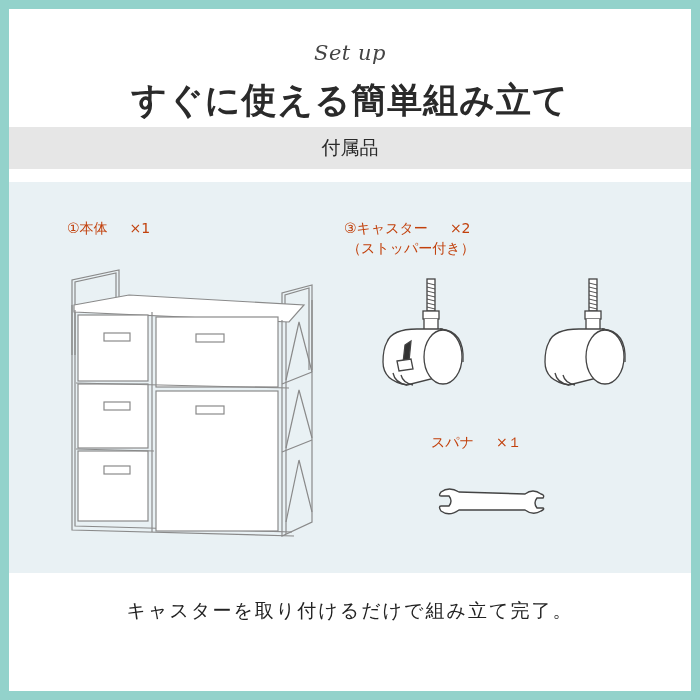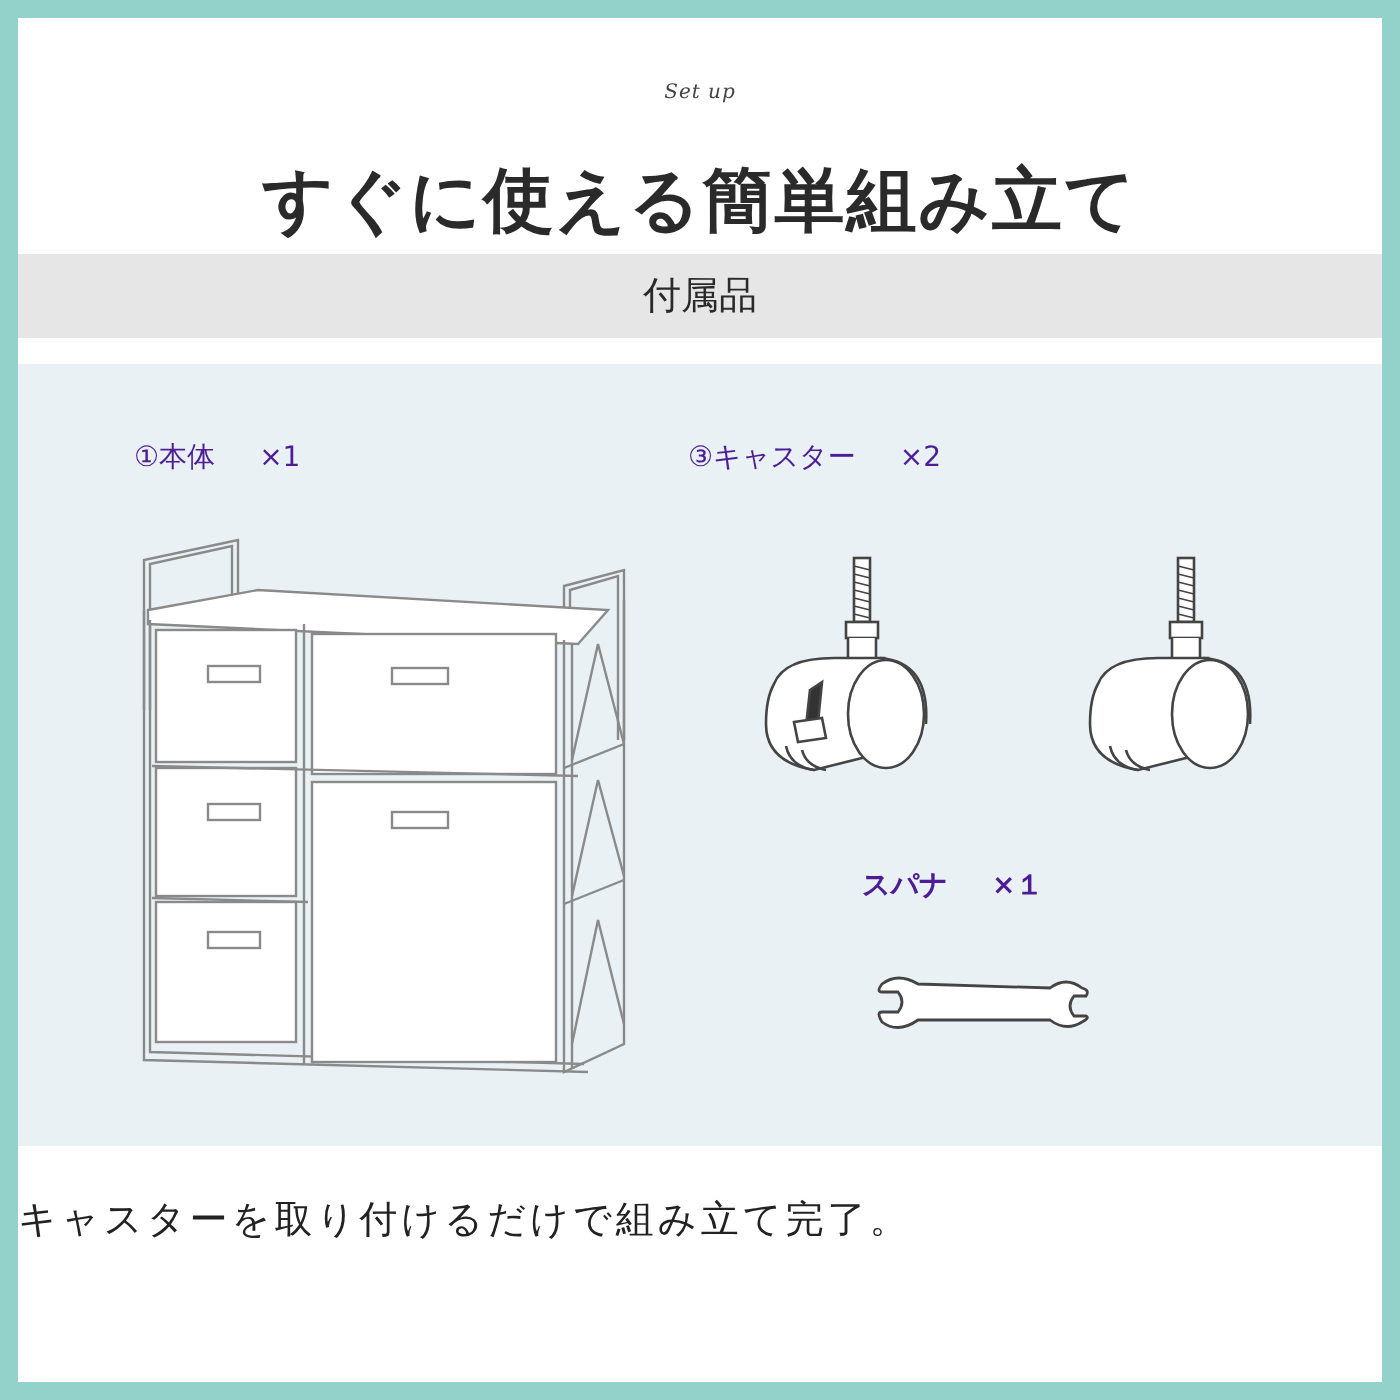--- a/index.html
+++ b/index.html
@@ -15,21 +15,21 @@
       position: absolute;
       left: 9px; top: 9px; right: 9px; bottom: 9px;
       background: #ffffff;
     }
     .setup-script {
       position: absolute;
       left: 0; right: 0; top: 32px;
       text-align: center;
       font-family: "DejaVu Serif", "Liberation Serif", serif;
       font-style: italic;
-      font-size: 10px;
+      font-size: 21px;
       color: #444;
       letter-spacing: 0.5px;
     }
     .main-title {
       position: absolute;
       left: 0; right: 0; top: 68px;
       text-align: center;
       font-size: 35px;
       font-weight: bold;
       color: #2a2a2a;
@@ -44,27 +44,28 @@
       color: #2a2a2a;
     }
     .panel {
       position: absolute;
       left: 0; right: 0; top: 173px; height: 391px;
       background: #e9f1f4;
     }
     .label {
       position: absolute;
       font-size: 14px;
-      color: #4c1d95;
+      color: #c2410c;
       white-space: nowrap;
     }
     .label .qty { margin-left: 22px; }
     .footer {
       position: absolute;
       left: 0; right: 0; top: 586px;
+      text-align: center;
       font-size: 19px;
       line-height: 31px;
       color: #222;
       letter-spacing: 2px;
     }
     svg { position: absolute; overflow: visible; }
   </style>
 </head>
 <body>
 
@@ -118,20 +119,21 @@
       <path d="M218 192 L248 180" fill="none"></path>
 
       <path d="M222 120 L235 62 L248 112" fill="none"></path>
       <path d="M222 188 L235 130 L248 178" fill="none"></path>
       <path d="M222 262 L235 200 L248 252" fill="none"></path>
     </svg>
 
     <div class="label" style="left:335px; top:38px;">
       <span>③キャスター</span><span class="qty">×2</span>
     </div>
+    <div class="label" style="left:338px; top:58px;">（ストッパー付き）</div>
 
     <svg style="left:368px; top:95px;" width="90" height="110" viewBox="0 0 90 110" fill="#ffffff" stroke="#444" stroke-width="1.3">
 
       <rect x="50" y="2" width="8" height="32" fill="#fff"></rect>
       <path d="M50 6 L58 8 M50 10 L58 12 M50 14 L58 16 M50 18 L58 20 M50 22 L58 24 M50 26 L58 28 M50 30 L58 32" stroke-width="0.9"></path>
 
       <rect x="46" y="34" width="16" height="8"></rect>
 
       <path d="M47 42 L47 58 L61 58 L61 42"></path>
 
@@ -153,21 +155,21 @@
       <path d="M50 6 L58 8 M50 10 L58 12 M50 14 L58 16 M50 18 L58 20 M50 22 L58 24 M50 26 L58 28 M50 30 L58 32" stroke-width="0.9"></path>
       <rect x="46" y="34" width="16" height="8"></rect>
       <path d="M47 42 L47 58 L61 58 L61 42"></path>
       <path d="M10 65 Q15 52 40 52 L65 52 Q62 70 62 100 L30 108 Q6 104 6 85 Q6 72 10 65 Z"></path>
       <path d="M16 96 Q18 106 30 108" fill="none"></path>
       <path d="M24 98 Q26 106 36 108" fill="none"></path>
       <ellipse cx="66" cy="80" rx="19" ry="27"></ellipse>
       <path d="M63 52 Q88 54 86 85" fill="none"></path>
     </svg>
 
-    <div class="label" style="left:422px; top:252px;font-weight:bold;">
+    <div class="label" style="left:422px; top:252px;">
       <span>スパナ</span><span class="qty">×１</span>
     </div>
 
     <svg style="left:428px; top:300px;" width="112" height="40" viewBox="0 0 112 40" fill="#ffffff" stroke="#444" stroke-width="1.4">
       <path d="M22 10
                Q12 4 4 10
                Q1 14 4 14
                L12 14 Q16 19 12 24
                L4 24 Q1 24 4 29
                Q12 35 22 28

